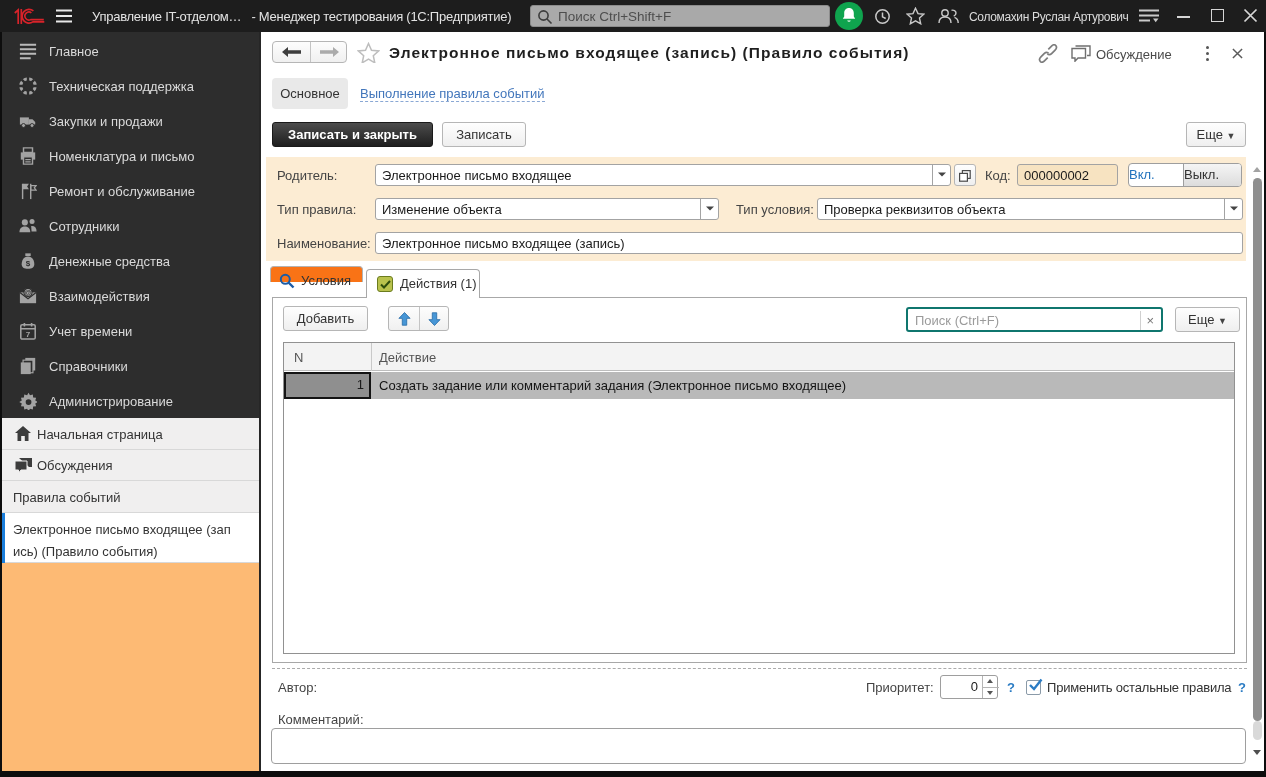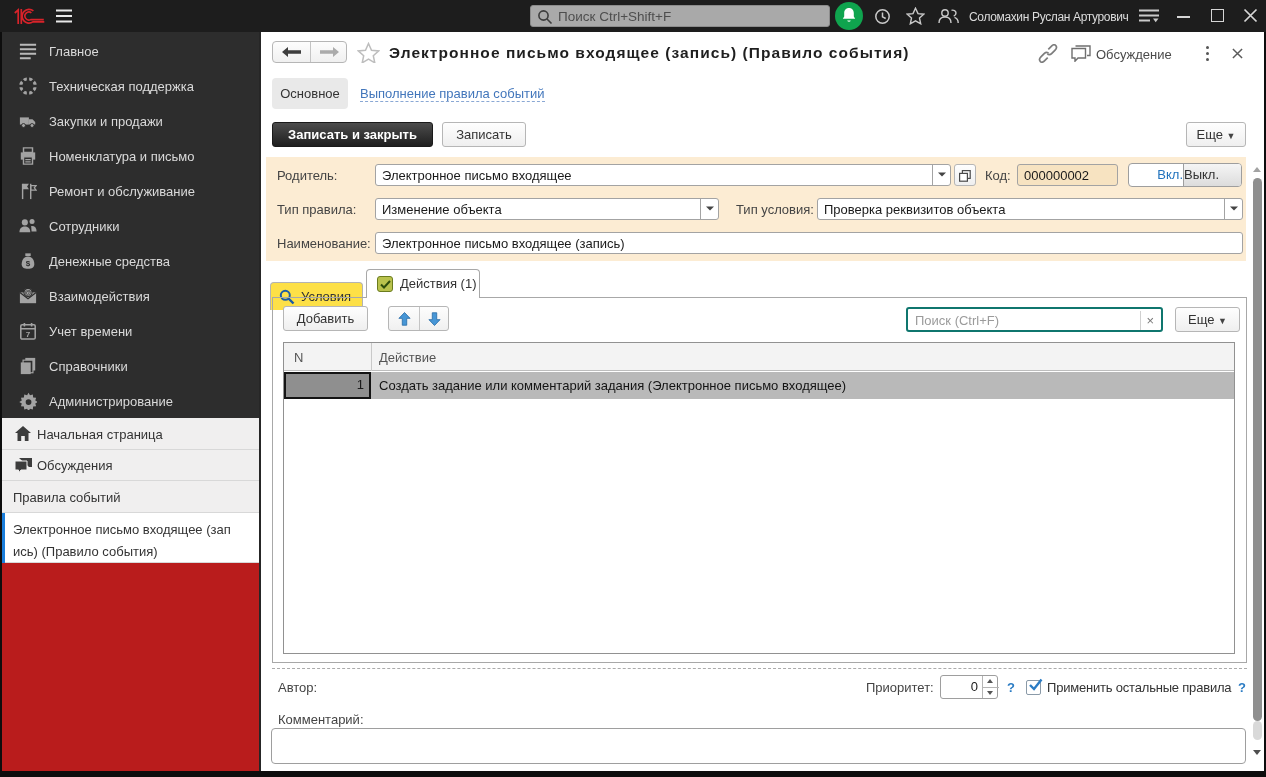--- a/index.html
+++ b/index.html
@@ -6,21 +6,21 @@
 html,body { width:1266px; height:777px; overflow:hidden; }
 body { position:relative; background:#fff; font-family:"Liberation Sans",sans-serif; font-size:13px; }
 .abs { position:absolute; }
 
 #topbar { left:0; top:0; width:1266px; height:32px; background:#1d1d1d; color:#dedede; }
 #bl { left:0; top:32px; width:2px; height:745px; background:#0d0d0d; }
 #br { left:1264px; top:32px; width:2px; height:745px; background:#0d0d0d; }
 #bb { left:0; top:771px; width:1266px; height:6px; background:#0d0d0d; }
 
 #sidedark { left:2px; top:32px; width:257px; height:386px; background:#2d2d2d; }
-#sidelight { left:2px; top:418px; width:257px; height:353px; background:#b91c1c; }
+#sidelight { left:2px; top:418px; width:257px; height:353px; background:#fdba74; }
 #sidebord { left:259px; top:32px; width:2px; height:739px; background:#262626; }
 .ditem { position:absolute; left:0; width:257px; height:35px; color:#dadada; font-size:13px; }
 .ditem .ic { position:absolute; left:17px; top:50%; transform:translateY(-50%); width:18px; height:18px; }
 .ditem .tx { position:absolute; left:47px; top:50%; transform:translateY(-50%); white-space:nowrap; }
 .litem { position:absolute; left:0; width:257px; color:#333; border-bottom:1px solid #d8d8d8; background:#f0efef; }
 
 #content { left:261px; top:32px; width:1003px; height:739px; background:#fff;padding-left:24px; }
 .btn { position:absolute; background:linear-gradient(#fefefe,#efefef); border:1px solid #b6b6b6; border-radius:3px; color:#333; text-align:center; font-size:13px; font-family:"Liberation Sans",sans-serif; }
 .lbl { position:absolute; color:#444; font-size:13px; white-space:nowrap; transform:translateY(-50%); }
 .inp { position:absolute; background:#fff; border:1px solid #a3a3a3; border-radius:3px; font-size:13px; color:#1a1a1a;text-align:center; }
@@ -40,20 +40,21 @@
       <path d="M19.4 2.9 A 6.9 6.9 0 1 0 18.9 13.9 L 30.3 13.9"></path>
       <path d="M17.4 4.9 A 4.0 4.0 0 1 0 16.8 11.6 L 29.8 11.6" stroke-width="1.6"></path>
     </g>
   </svg>
 
   <svg class="abs" style="left:56px;top:9px" width="16" height="14" viewBox="0 0 16 14">
     <g stroke="#e8e8e8" stroke-width="2">
         <path d="M0 1.5h16M0 7h16M0 12.5h16"></path>
       </g>
   </svg>
+  <div class="abs" style="left:92px;top:9px;font-size:13px;letter-spacing:-0.25px;color:#e3e3e3;white-space:nowrap">Управление IT-отделом…&nbsp;&nbsp; - Менеджер тестирования (1С:Предприятие)</div>
 
   <div class="abs" style="left:530px;top:5px;width:300px;height:22px;background:#a9a9a9;border-radius:3px;border:1px solid #8c8c8c">
     <svg class="abs" style="left:6px;top:3px" width="16" height="16" viewBox="0 0 16 16">
         <circle cx="6.5" cy="6.5" r="4.6" fill="none" stroke="#3c3c3c" stroke-width="1.6"></circle>
         <path d="M10 10 L14.5 14.5" stroke="#3c3c3c" stroke-width="1.6"></path>
       </svg>
     <div class="abs" style="left:27px;top:3px;color:#4e4e4e;font-size:13.5px">Поиск Ctrl+Shift+F</div>
   </div>
 
   <div class="abs" style="left:835px;top:2px;width:28px;height:28px;border-radius:50%;background:#0fa44e"></div>
@@ -269,39 +270,39 @@
         <g fill="none" stroke="#4a4a4a" stroke-width="1.2">
           <rect x="3.4" y="0.6" width="7.8" height="7.8"></rect>
           <rect x="0.6" y="3.4" width="7.8" height="7.8" fill="#fff"></rect>
         </g>
       </svg></div>
   <div class="lbl" style="left:724px;top:143px">Код:</div>
   <div class="inp" style="left:756px;top:132px;width:101px;height:22px;background:#f7e3c1">
       <span class="t">000000002</span>
     </div>
   <div class="abs" style="left:867px;top:131px;width:114px;height:24px;border:1px solid #9e9e9e;border-radius:4px;overflow:hidden;background:#fff">
-    <div class="abs" style="left:0;top:0;width:54px;height:34px;color:#2273bd;text-align:right;line-height:22px">Вкл.</div>
+    <div class="abs" style="left:0;top:0;width:54px;height:34px;color:#2273bd;text-align:left;line-height:22px">Вкл.</div>
     <div class="abs" style="left:54px;top:0;width:60px;height:22px;background:linear-gradient(#f5f5f5,#dcdcdc);border-left:1px solid #9e9e9e;color:#333;line-height:22px">Выкл.</div>
   </div>
   <div class="lbl" style="left:16px;top:177px">Тип правила:</div>
   <div class="inp" style="left:114px;top:166px;width:344px;height:22px">
       <span class="t">Изменение объекта</span>
       <span class="dd"></span>
     </div>
   <div class="lbl" style="left:475px;top:177px">Тип условия:</div>
   <div class="inp" style="left:556px;top:166px;width:426px;height:22px">
       <span class="t">Проверка реквизитов объекта</span>
       <span class="dd"></span>
     </div>
   <div class="lbl" style="left:16px;top:211px">Наименование:</div>
   <div class="inp" style="left:114px;top:200px;width:868px;height:22px">
       <span class="t">Электронное письмо входящее (запись)</span>
     </div>
 
-  <div class="abs" style="left:9px;top:250px;width:93px;height:28px;background:#fde047;border:1px solid #b3b3b3;border-bottom:none;border-radius:4px 4px 0 0">
+  <div class="abs" style="left:9px;top:234px;width:93px;height:16px;background:#f97316;border:1px solid #b3b3b3;border-bottom:none;border-radius:4px 4px 0 0">
     <svg class="abs" style="left:8px;top:6px" width="16" height="16" viewBox="0 0 16 16">
         <circle cx="6.3" cy="6.3" r="4.5" fill="none" stroke="#1c5ca5" stroke-width="2"></circle>
         <path d="M9.5 9.5 L14.5 14.5" stroke="#1c5ca5" stroke-width="2.4"></path>
       </svg>
     <span class="abs" style="left:30px;top:6px;color:#333">Условия</span>
   </div>
   <div class="abs" style="left:105px;top:237px;width:114px;height:29px;background:#fff;border:1px solid #a8a8a8;border-bottom:none;border-radius:4px 4px 0 0;z-index:3">
     <div class="abs" style="left:10px;top:6px;width:16px;height:16px;background:#b9c24d;border:1px solid #6b7c1e;border-radius:3px">
         <svg style="position:absolute;left:2px;top:3px" width="11" height="9" viewBox="0 0 11 9">
           <path d="M1 4.5 L4 7.5 L10 1" fill="none" stroke="#2e4d0d" stroke-width="2"></path>

